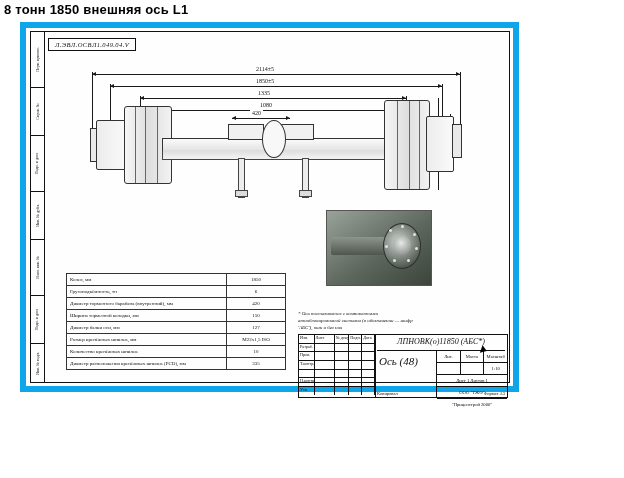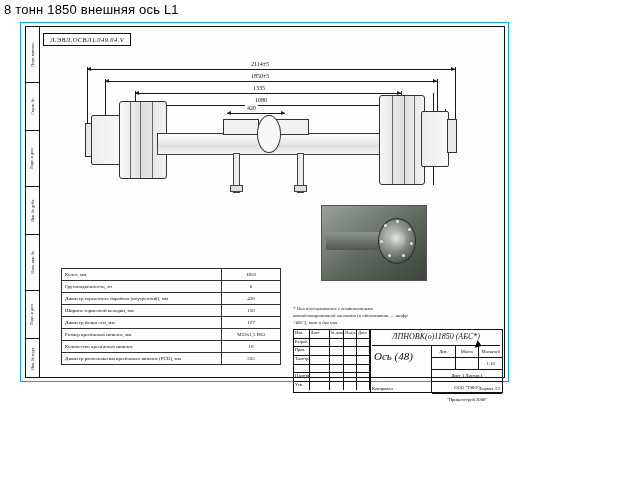--- a/index.html
+++ b/index.html
@@ -3,26 +3,26 @@
 <meta charset="utf-8">
 <style>
   html,body{margin:0;padding:0;}
   body{
     width:624px;height:478px;background:#ffffff;
     font-family:"Liberation Sans", sans-serif;
     overflow:hidden;position:relative;
   }
   #page-title{
     position:absolute;left:4px;top:2px;
-    font-size:13px;font-weight:normal;color:#000;
+    font-size:13px;font-weight:bold;color:#000;
     letter-spacing:0.2px;white-space:nowrap;
   }
   #drawing{
     position:absolute;left:20px;top:22px;width:487px;height:358px;
-    background:#fefefe;border:1px solid #0ea5e9;
+    background:#fefefe;border:6px solid #0ea5e9;
   }
   .frame-inner{
     position:absolute;left:4px;top:3px;right:3px;bottom:3px;
     border:1px solid #111;
   }
   
   .lstrip{
     position:absolute;left:4px;top:3px;width:14px;bottom:3px;
     border-right:1px solid #111;
   }

